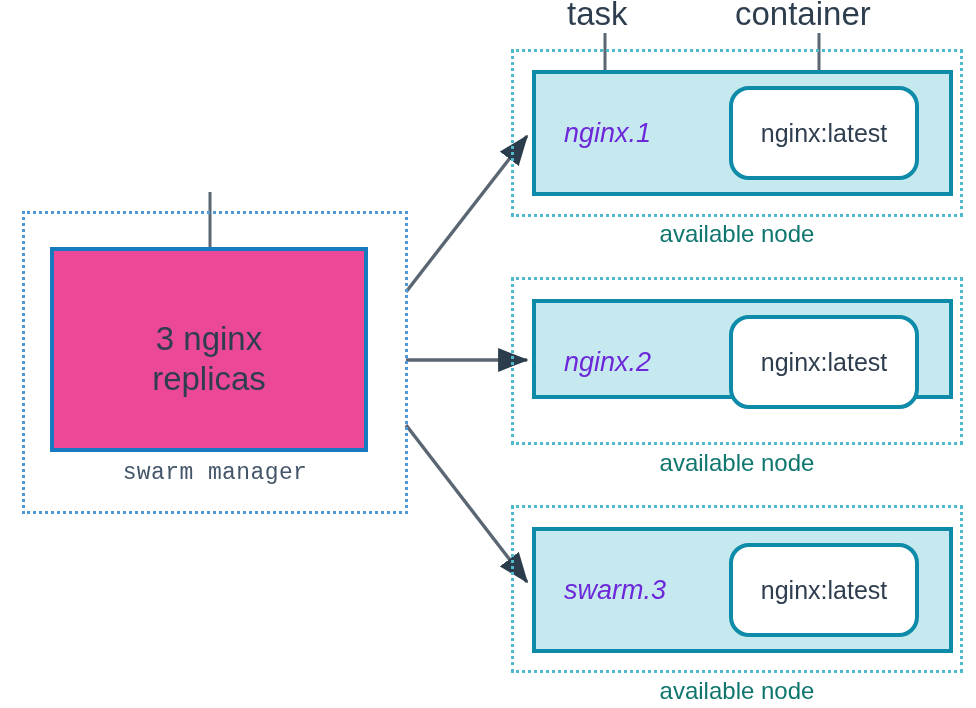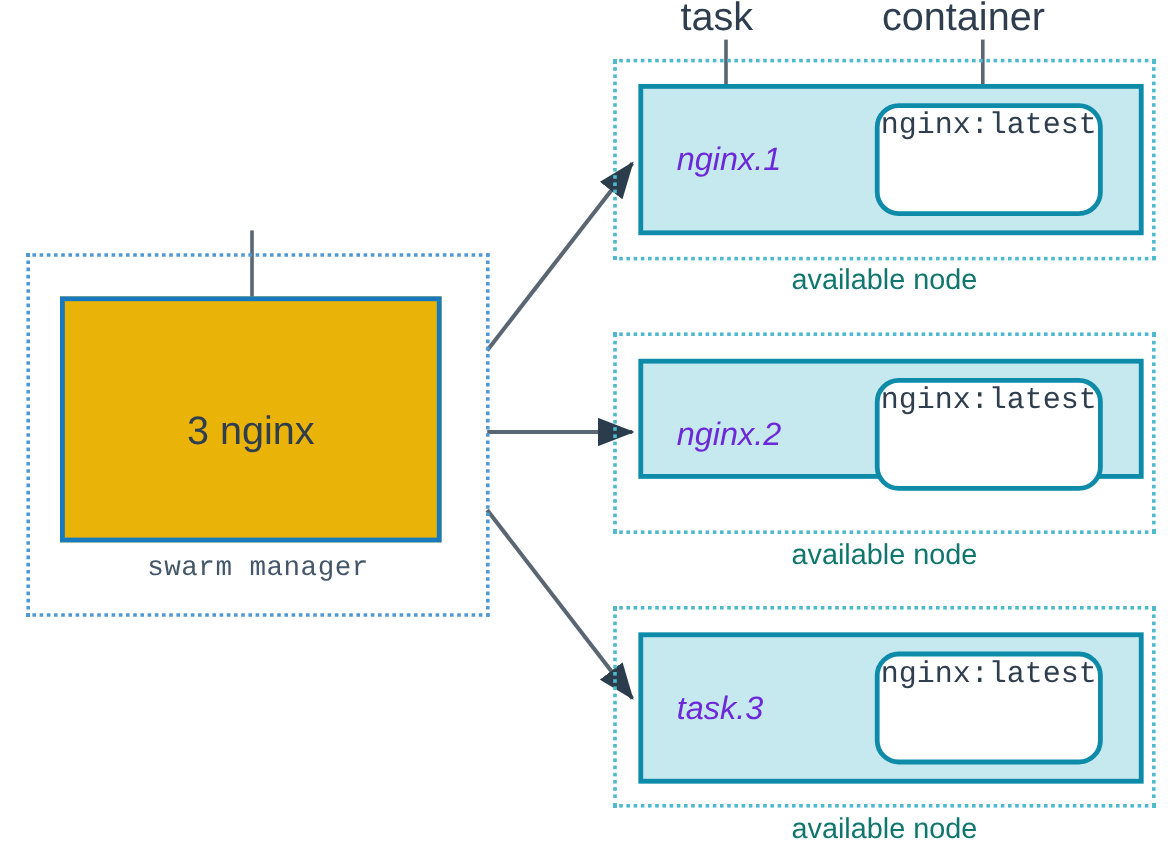--- a/index.html
+++ b/index.html
@@ -50,21 +50,21 @@
     border: 3px dotted #4f9ad6;
     box-sizing: border-box;
     background: transparent;
   }
   #service-box {
     position: absolute;
     left: 50px;
     top: 247px;
     width: 318px;
     height: 205px;
-    background: #eab308;
+    background: #ec4899;
     border: 4px solid #1779be;
     box-sizing: border-box;
     display: flex;
     align-items: center;
     justify-content: center;
   }
   #service-box .service-text {
     text-align: center;
     font-size: 33px;
     line-height: 40px;
@@ -107,22 +107,22 @@
     white-space: nowrap;
     font-style: italic;
   }
   .container-box {
     position: absolute;
     background: #ffffff;
     border: 4px solid #0e8ba8;
     border-radius: 20px;
     box-sizing: border-box;
     display: flex;
+    align-items: center;
     justify-content: center;
-    font-family: Liberation Mono, monospace;
   }
   .container-box .container-text {
     font-size: 25px;
     color: #2f3e4f;
     white-space: nowrap;
   }
   .node-caption {
     position: absolute;
     left: 511px;
     width: 452px;
@@ -159,20 +159,21 @@
 
   <div class="callout-label" style="left:567px; top:-4px;">task</div>
 
   <div class="callout-label" style="left:735px; top:-4px;">container</div>
 
   <div id="swarm-manager-group"></div>
 
   <div id="service-box">
     <div class="service-text">
       <div>3 nginx</div>
+      <div>replicas</div>
     </div>
   </div>
 
   <div id="swarm-manager-caption">swarm manager</div>
 
   <div class="node-group" style="top:49px; height:168px;"></div>
   <div class="node-box" style="top:70px; height:126px;">
     <div class="task-label" style="left:28px; top:44px;">nginx.1</div>
     <div class="container-box" style="left:193px; top:12px; width:190px; height:94px;">
       <span class="container-text">nginx:latest</span>
@@ -184,20 +185,20 @@
   <div class="node-box" style="top:299px; height:100px;">
     <div class="task-label" style="left:28px; top:44px;">nginx.2</div>
     <div class="container-box" style="left:193px; top:12px; width:190px; height:94px;">
       <span class="container-text">nginx:latest</span>
     </div>
   </div>
   <div class="node-caption" style="top:449px;">available node</div>
 
   <div class="node-group" style="top:505px; height:168px;"></div>
   <div class="node-box" style="top:527px; height:126px;">
-    <div class="task-label" style="left:28px; top:44px;">task.3</div>
+    <div class="task-label" style="left:28px; top:44px;">swarm.3</div>
     <div class="container-box" style="left:193px; top:12px; width:190px; height:94px;">
       <span class="container-text">nginx:latest</span>
     </div>
   </div>
   <div class="node-caption" style="top:677px;">available node</div>
 
 </div>
 
 </body></html>

